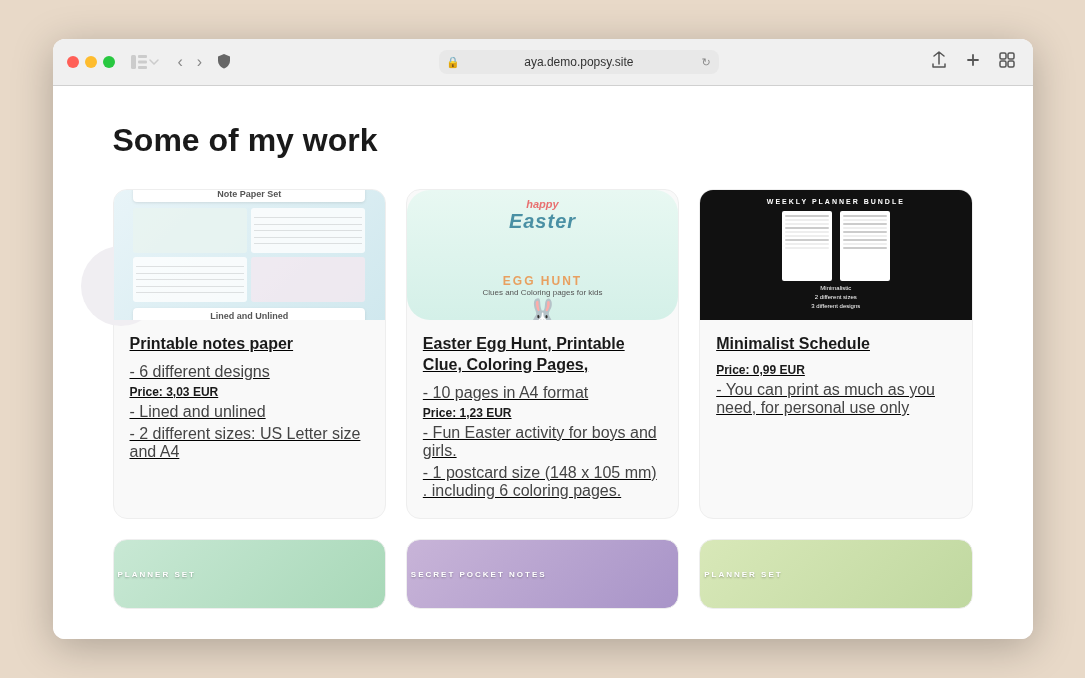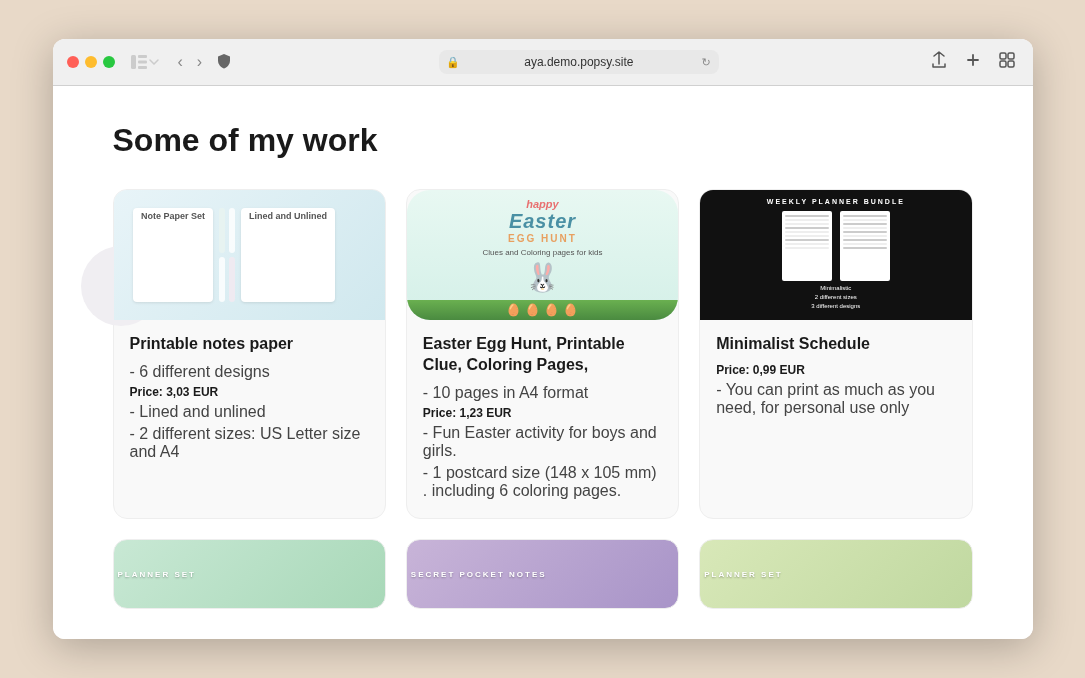--- a/index.html
+++ b/index.html
@@ -160,20 +160,21 @@
       flex-direction: column;
       align-items: center;
       justify-content: center;
       gap: 8px;
     }
 
     .note-paper-preview {
       width: 90%;
       padding: 6px;
       display: flex;
+      flex-direction: column;
       gap: 6px;
     }
 
     .note-label {
       background: white;
       border-radius: 4px;
       font-size: 9px;
       font-weight: 600;
       color: #555;
       text-align: center;
@@ -236,24 +237,25 @@
 
     .easter-title-text {
       font-size: 20px;
       font-weight: 900;
       color: #4a90a4;
       font-style: italic;
       letter-spacing: 1px;
     }
 
     .easter-subtitle {
-      font-size: 10px;
+      font-size: 12px;
       font-weight: 700;
       color: #e8a060;
       letter-spacing: 2px;
+      margin-top: 41px;
     }
 
     .easter-subtext {
       font-size: 8px;
       color: #555;
       text-align: center;
     }
 
     .easter-bunny {
       font-size: 28px;
@@ -333,20 +335,21 @@
 
     .planner-label-text {
       color: white;
       font-size: 6px;
       text-align: center;
     }
 
     
     .card-body {
       padding: 14px 16px;
+      text-decoration: underline;
     }
 
     .card-title {
       font-size: 16px;
       font-weight: 800;
       color: #1a1a1a;
       margin-bottom: 8px;
       line-height: 1.3;
     }
 

